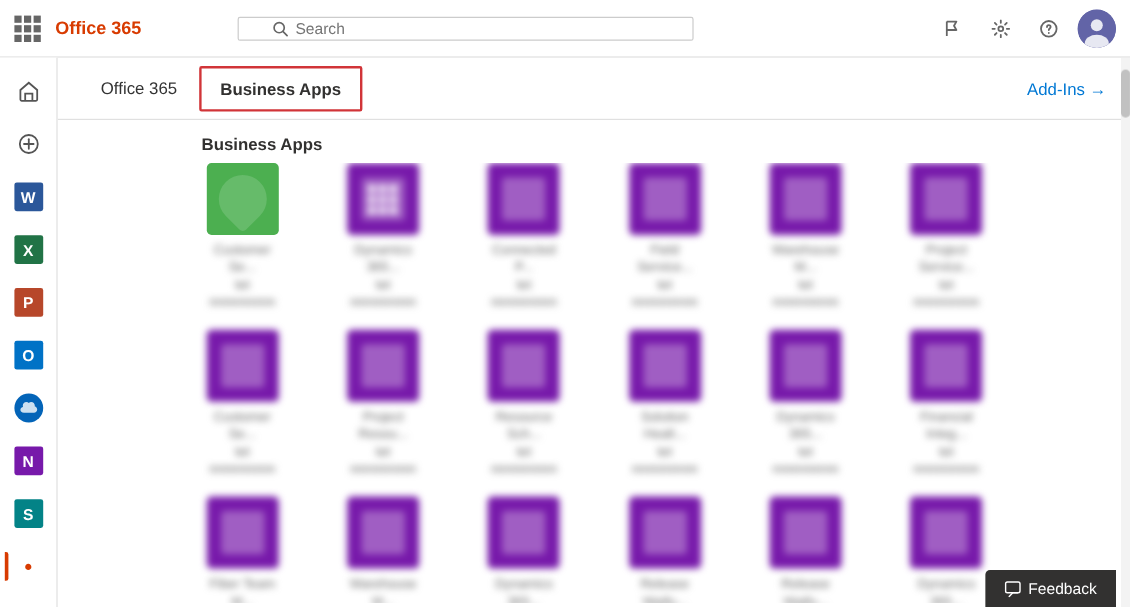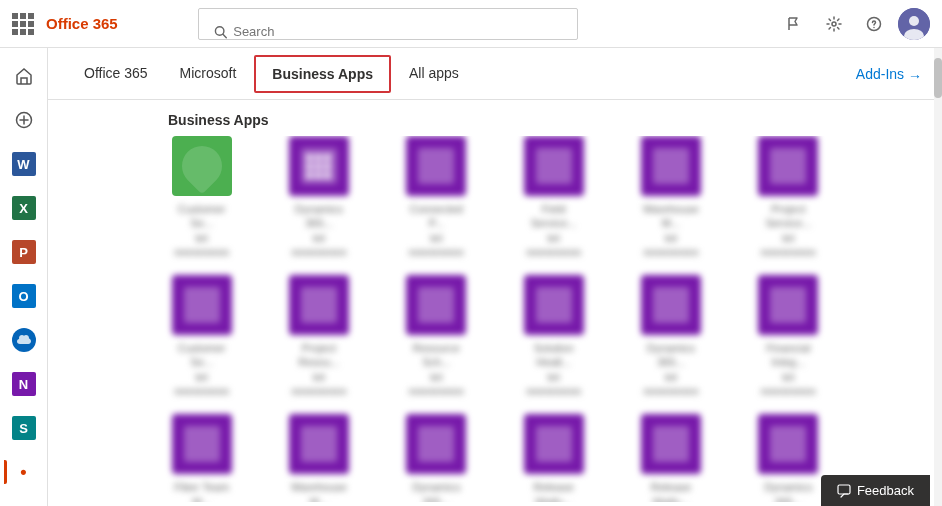--- a/index.html
+++ b/index.html
@@ -32,25 +32,25 @@
     }
     .grid-icon span {
       width: 6px; height: 6px;
       background: #666;
       display: block;
     }
     .search-bar {
       flex: 1;
       max-width: 380px;
       display: flex;
-      align-items: flex-end;
+      align-items: center;
       border: 1px solid #ccc;
       border-radius: 2px;
-      padding: 0 15px;
-      height: 32px;
+      padding: 0 28px;
+      height: 20px;
       background: #fff;
     }
     .search-bar input {
       border: none;
       outline: none;
       font-size: 13px;
       color: #333;
       width: 100%;
       background: transparent;
     }
@@ -352,23 +352,21 @@
     </div>
     <div class="sidebar-item active-indicator">
       <span style="color:#d83b01; font-size:18px; font-weight:700;">•</span>
     </div>
   </div>
 
   <div class="content">
 
     <div class="nav-tabs">
       <div class="nav-tab">Office 365</div>
-      <div class="nav-tab">Microsoft</div>
       <div class="nav-tab active" style="font-weight:600; color:#323130;">Business Apps</div>
-      <div class="nav-tab">All apps</div>
       <div class="nav-addins">Add-Ins →</div>
     </div>
 
     <div class="page-title-bar">Business Apps</div>
 
     <div class="apps-grid-container">
       <div class="apps-grid">
 
         <div class="app-tile">
           <div class="app-tile-icon green">

